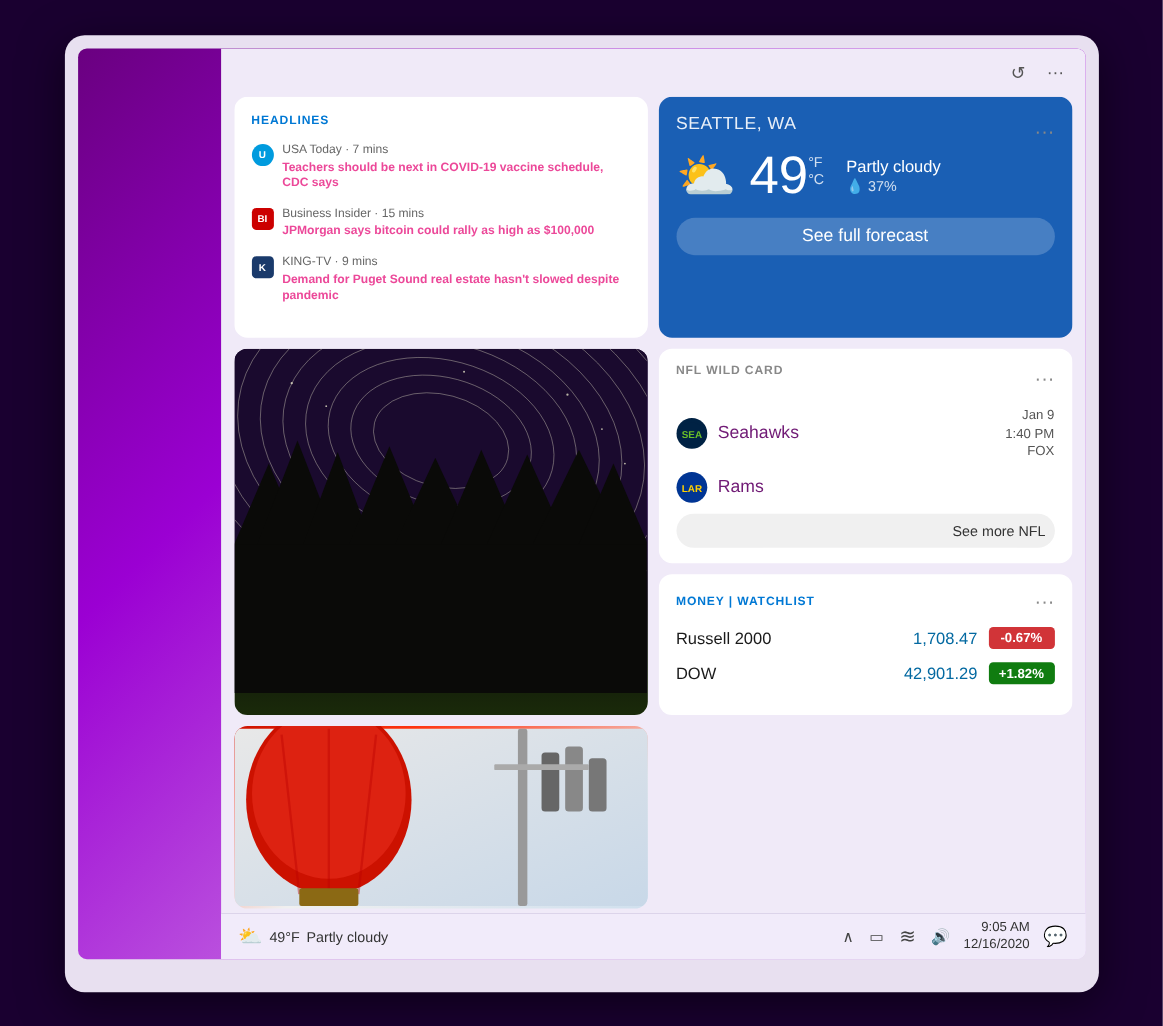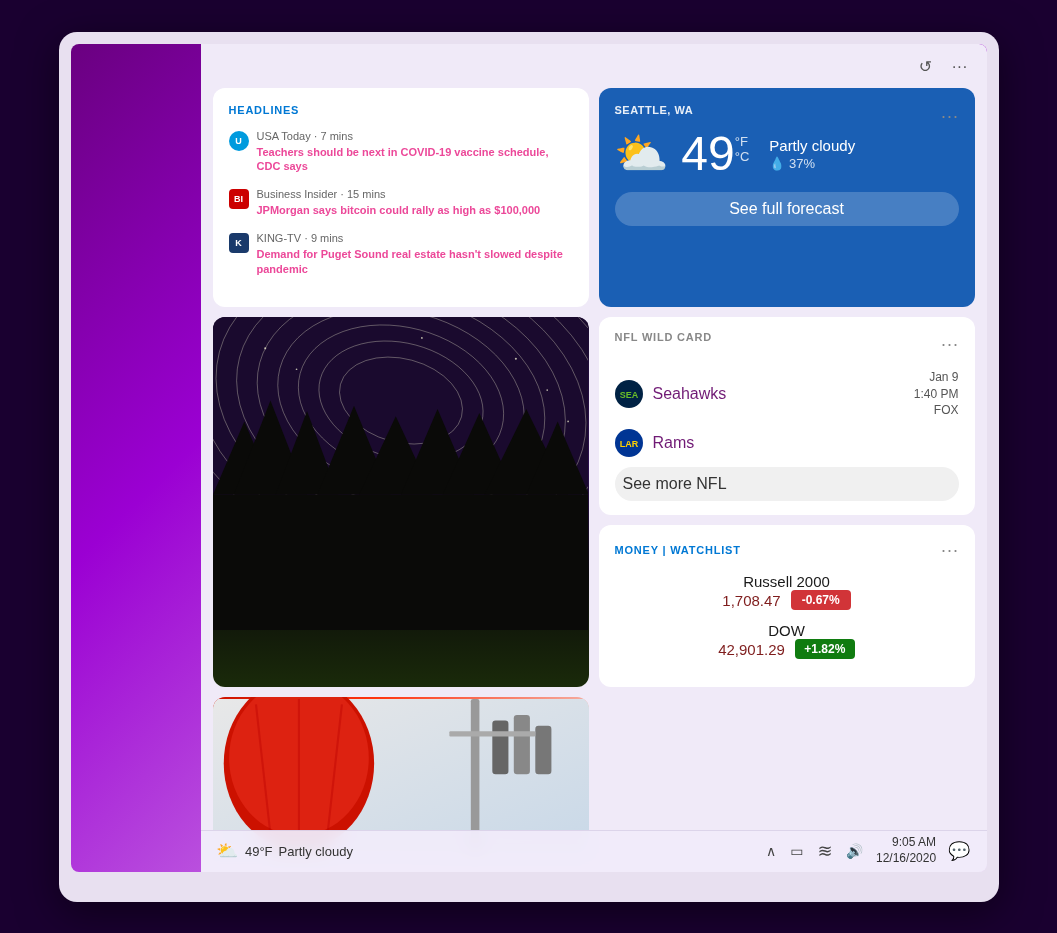--- a/index.html
+++ b/index.html
@@ -134,22 +134,22 @@
 
     
     .weather-card {
       background: #1a5fb4;
       padding: 16px;
       grid-row: 1 / 2;
       grid-column: 2 / 3;
     }
 
     .weather-location {
-      font-size: 11px;
-      font-weight: 700;
+      font-size: 16px;
+      font-weight: 400;
       color: rgba(255,255,255,0.9);
       letter-spacing: 0.5px;
       text-transform: uppercase;
       margin-bottom: 12px;
     }
 
     .weather-main {
       display: flex;
       align-items: center;
       gap: 12px;
@@ -256,23 +256,23 @@
 
     .see-more-nfl-btn {
       display: block;
       width: 100%;
       margin-top: 10px;
       padding: 8px;
       background: #f0f0f0;
       border: none;
       border-radius: 20px;
       color: #333;
-      font-size: 16px;
+      font-size: 13px;
       cursor: pointer;
-      text-align: left;
+      text-align: right;
     }
 
     
     .image-card {
       grid-row: 2 / 4;
       grid-column: 1 / 2;
       position: relative;
       min-height: 280px;
     }
 
@@ -302,33 +302,32 @@
       font-weight: 700;
       color: #0078d4;
       letter-spacing: 0.8px;
     }
 
     .stock-row {
       display: flex;
       align-items: center;
       justify-content: space-between;
       margin-bottom: 12px;
-      flex-direction: column;
     }
 
     .stock-name {
       font-size: 15px;
       font-weight: 500;
       color: #1a1a1a;
     }
 
     .stock-value {
       font-size: 15px;
       font-weight: 500;
-      color: #7f1d1d;
+      color: #0369a1;
       margin-right: 10px;
     }
 
     .stock-badge {
       padding: 3px 8px;
       border-radius: 4px;
       font-size: 12px;
       font-weight: 600;
       color: white;
       min-width: 60px;

